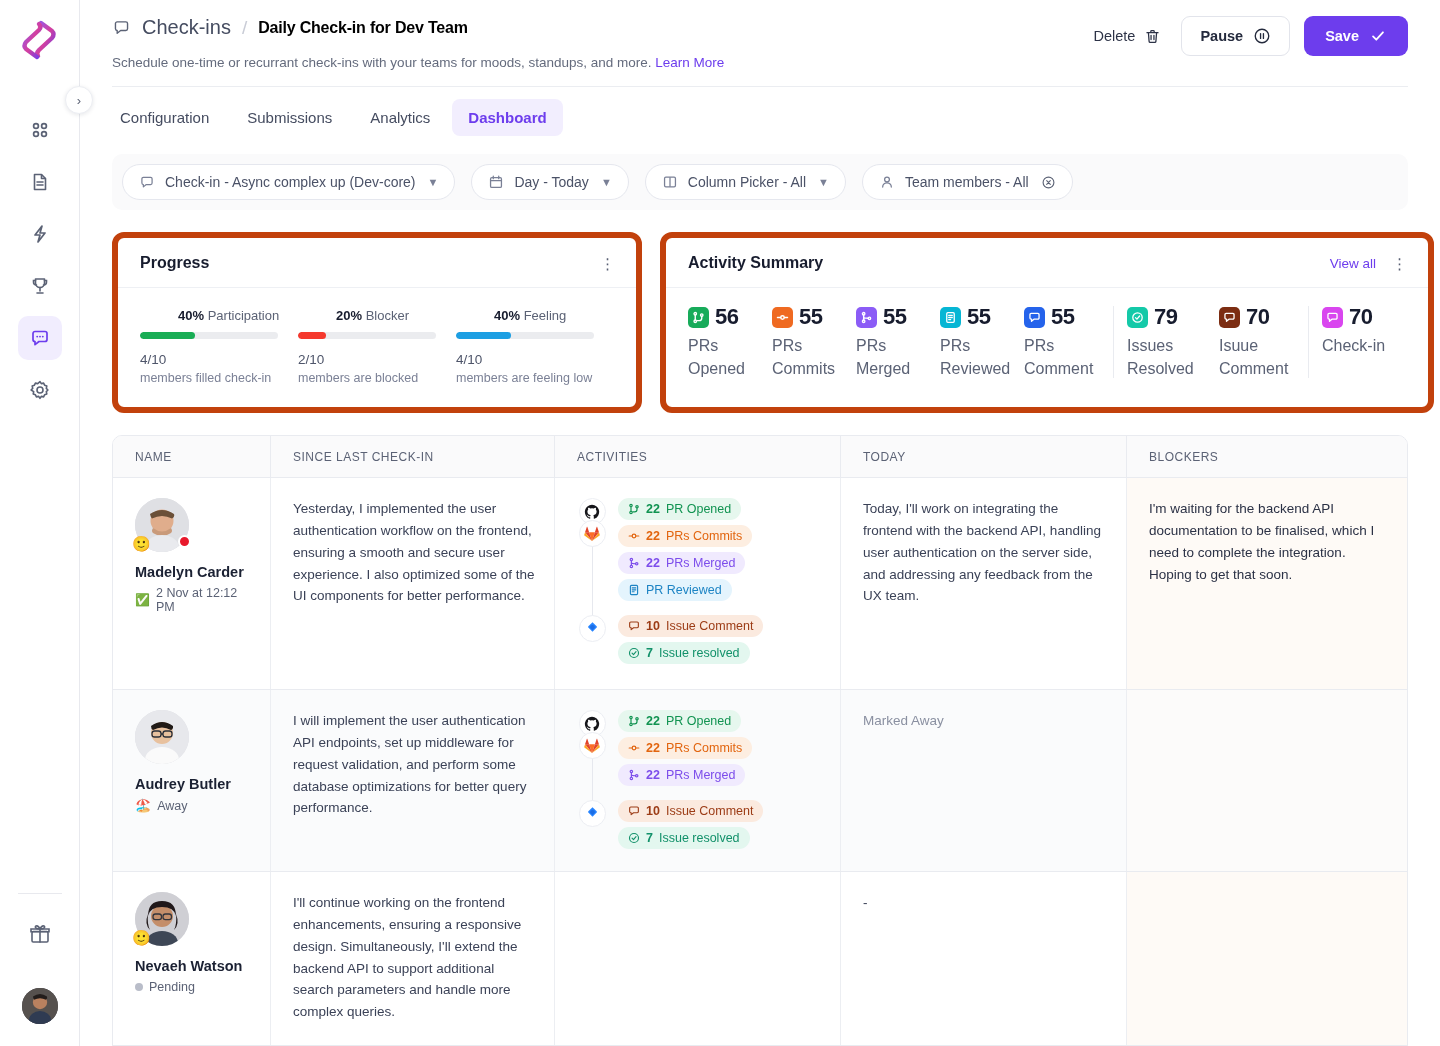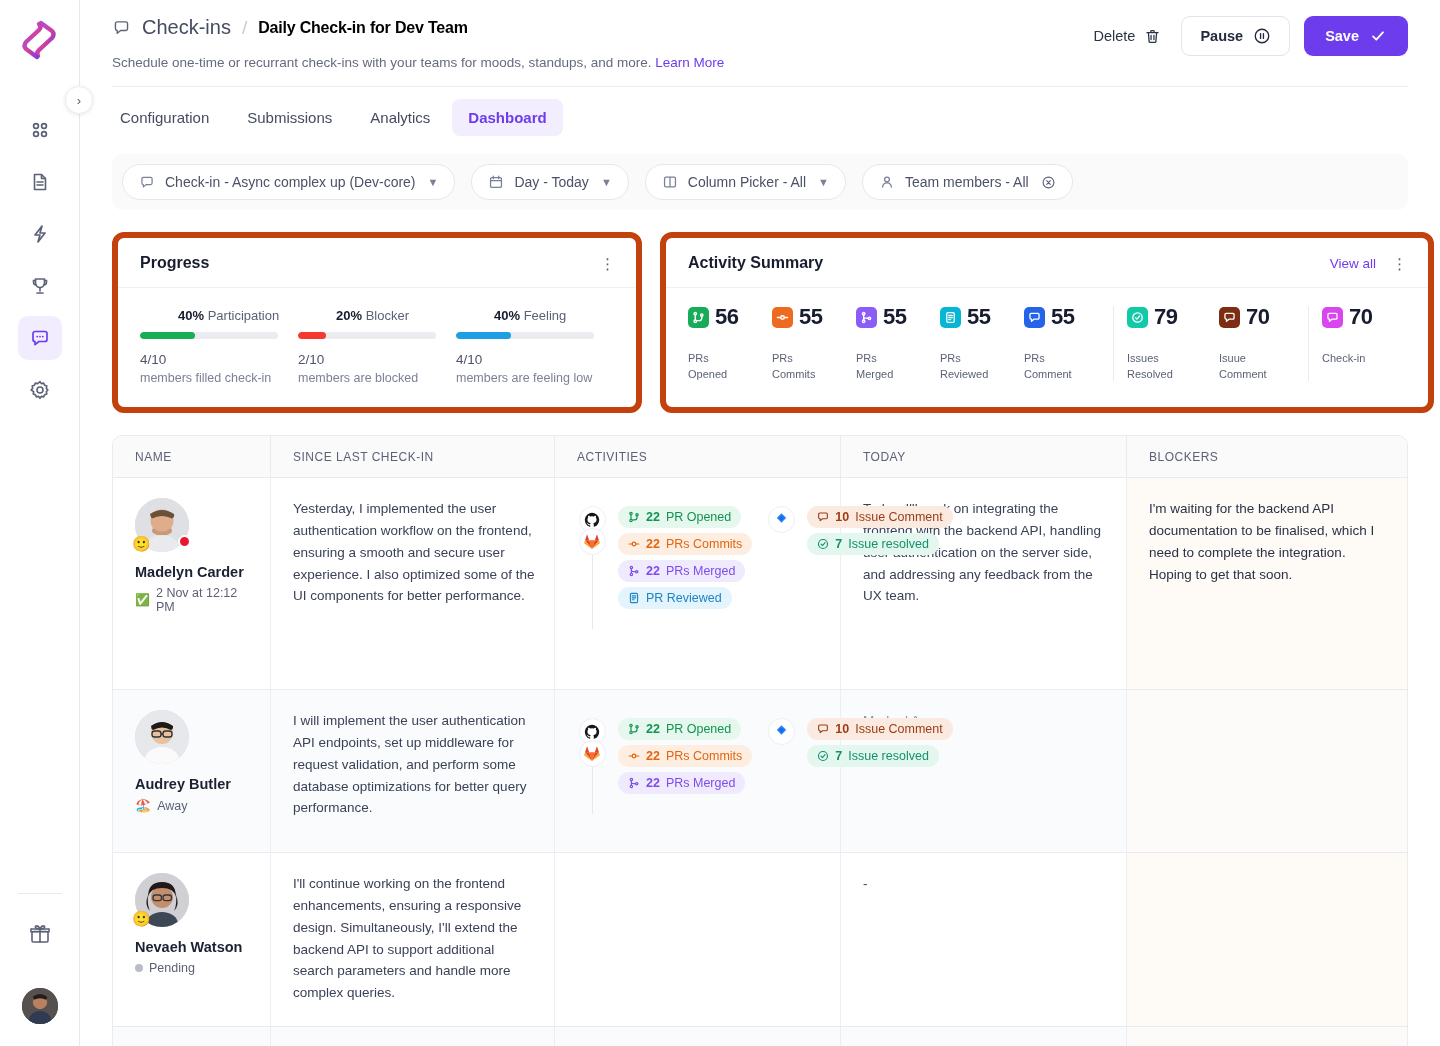--- a/index.html
+++ b/index.html
@@ -125,21 +125,21 @@
   .card-activity { flex: 1; }
   .metrics { display: flex; padding: 16px 22px 20px 22px; align-items: flex-start; }
   .metric { width: 84px; }
   .metric.wide { width: 92px; }
   .metric-top { display: flex; align-items: center; gap: 6px; }
   .mtile {
     width: 21px; height: 21px; border-radius: 5px;
     display:flex; align-items:center; justify-content:center; color:#fff;
   }
   .mval { font-size: 22px; font-weight: 700; color: #171c2e; letter-spacing: -.4px; }
-  .mlabel { margin-top: 21px; font-size: 11px; color: #5b6275; line-height: 1.45; }
+  .mlabel { margin-top: 4px; font-size: 16px; color: #5b6275; line-height: 1.45; }
   .mdivider { width: 1px; align-self: stretch; background: #e9ebf0; margin: 2px 13px 2px 5px; }
 
   
   .tablewrap { padding: 22px 32px 0 32px; }
   .tbl { width: 100%; border: 1px solid #e9ebf0; border-radius: 10px 10px 0 0; overflow: hidden; }
   .thead { display: flex; background: #fafafb; border-bottom: 1px solid #e9ebf0; }
   .th {
     font-size: 12px; color: #5b6275; letter-spacing: .5px;
     padding: 14px 18px 13px 22px; border-right: 1px solid #e9ebf0;
   }
@@ -168,21 +168,21 @@
     border: 2px solid #fff;
   }
   .uname { font-size: 14.5px; font-weight: 700; color: #1b2133; }
   .umeta { margin-top: 6px; font-size: 12.5px; color: #5b6275; display:flex; align-items:center; gap: 6px; }
   .umeta .pendingdot { width: 8px; height: 8px; border-radius: 50%; background: #b9bdc9; display:inline-block; }
 
   .celltext { font-size: 13.5px; color: #3b4257; line-height: 1.62; }
   .celltext.muted { color: #8a90a1; }
   .celltext.block { color: #2b3145; }
 
-  .actlist { display: flex; flex-direction: row; gap: 14px; margin-top: 8px; }
+  .actlist { display: flex; flex-direction: column; gap: 14px; }
   .actgroup { display: flex; gap: 11px; position: relative; }
   .srcicons { width: 30px; display:flex; flex-direction: column; align-items: center; position: relative; }
   .srcbubble {
     width: 27px; height: 27px; border-radius: 50%; background: #fff;
     border: 1px solid #eceef3; display:flex; align-items:center; justify-content:center;
     position: relative; z-index: 2;
   }
   .srcbubble + .srcbubble { margin-top: -5px; }
   .connector { position: absolute; top: 24px; bottom: -20px; left: 50%; width: 1px; background: #e6e8ee; z-index:1; }
   .badges { display: flex; flex-direction: column; gap: 5px; align-items: flex-start; }

